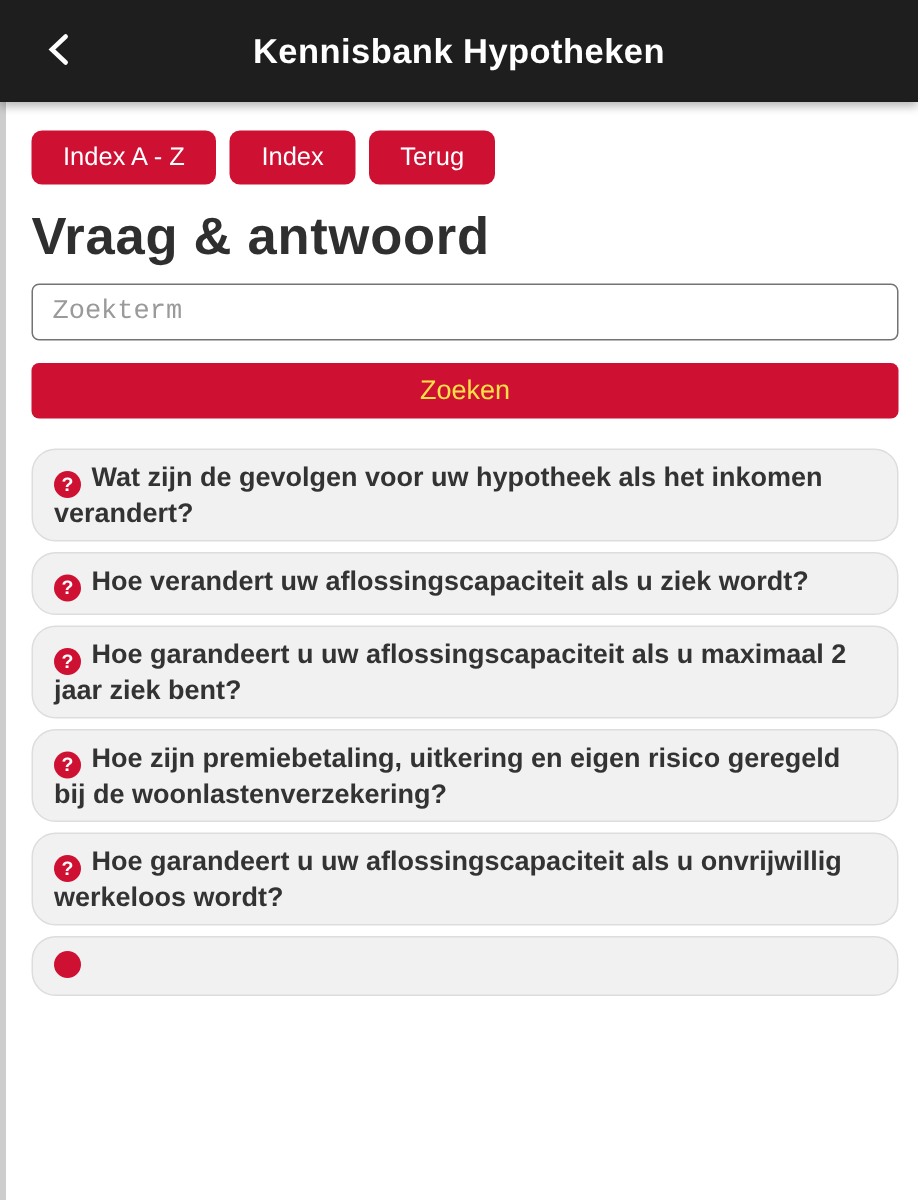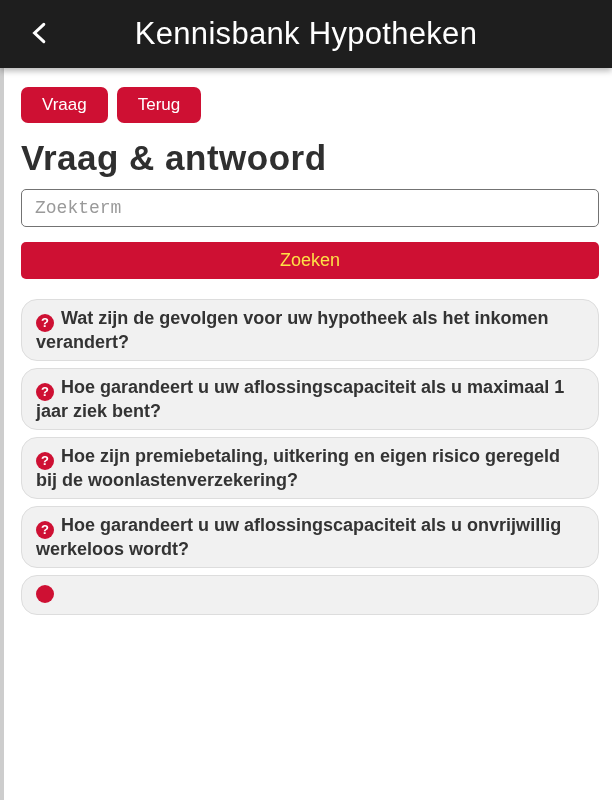--- a/index.html
+++ b/index.html
@@ -37,22 +37,22 @@
     justify-content: center;
     background: transparent;
     border: none;
     cursor: pointer;
   }
   .app-title {
     position: absolute;
     left: 0; right: 0;
     text-align: center;
     color: #ffffff;
-    font-size: 31px;
-    font-weight: 400;
+    font-size: 23px;
+    font-weight: 700;
     letter-spacing: 0.3px;
   }
 
   
   .left-edge-strip {
     position: absolute;
     left: 0;
     top: 68px;
     bottom: 0;
     width: 4px;
@@ -168,40 +168,44 @@
     </span>
   </button>
   <div class="app-title">Kennisbank Hypotheken</div>
 </header>
 
 <div class="left-edge-strip"></div>
 
 <main class="content">
 
   <nav class="nav-row">
-    <button class="nav-btn">Vraag</button>
+    <button class="nav-btn">Index A - Z</button>
+    <button class="nav-btn">Index</button>
     <button class="nav-btn">Terug</button>
   </nav>
 
   <h1 class="page-title">Vraag &amp; antwoord</h1>
 
   <input class="search-input" type="text" placeholder="Zoekterm" style="">
 
   <button class="search-btn">Zoeken</button>
 
   <ul class="faq-list">
   <li class="faq-item">
     <span class="q-icon">?</span><span>Wat zijn de gevolgen voor uw hypotheek als het inkomen verandert?</span>
   </li>
 
 
 
-
-  <li class="faq-item">
-    <span class="q-icon">?</span><span>Hoe garandeert u uw aflossingscapaciteit als u maximaal 1 jaar ziek bent?</span>
+  <li class="faq-item">
+    <span class="q-icon">?</span><span>Hoe verandert uw aflossingscapaciteit als u ziek wordt?</span>
+  </li>
+
+  <li class="faq-item">
+    <span class="q-icon">?</span><span>Hoe garandeert u uw aflossingscapaciteit als u maximaal 2 jaar ziek bent?</span>
   </li>
 
   <li class="faq-item">
     <span class="q-icon">?</span><span>Hoe zijn premiebetaling, uitkering en eigen risico geregeld bij de woonlastenverzekering?</span>
   </li>
 
   <li class="faq-item">
     <span class="q-icon">?</span><span>Hoe garandeert u uw aflossingscapaciteit als u onvrijwillig werkeloos wordt?</span>
   </li>
 

